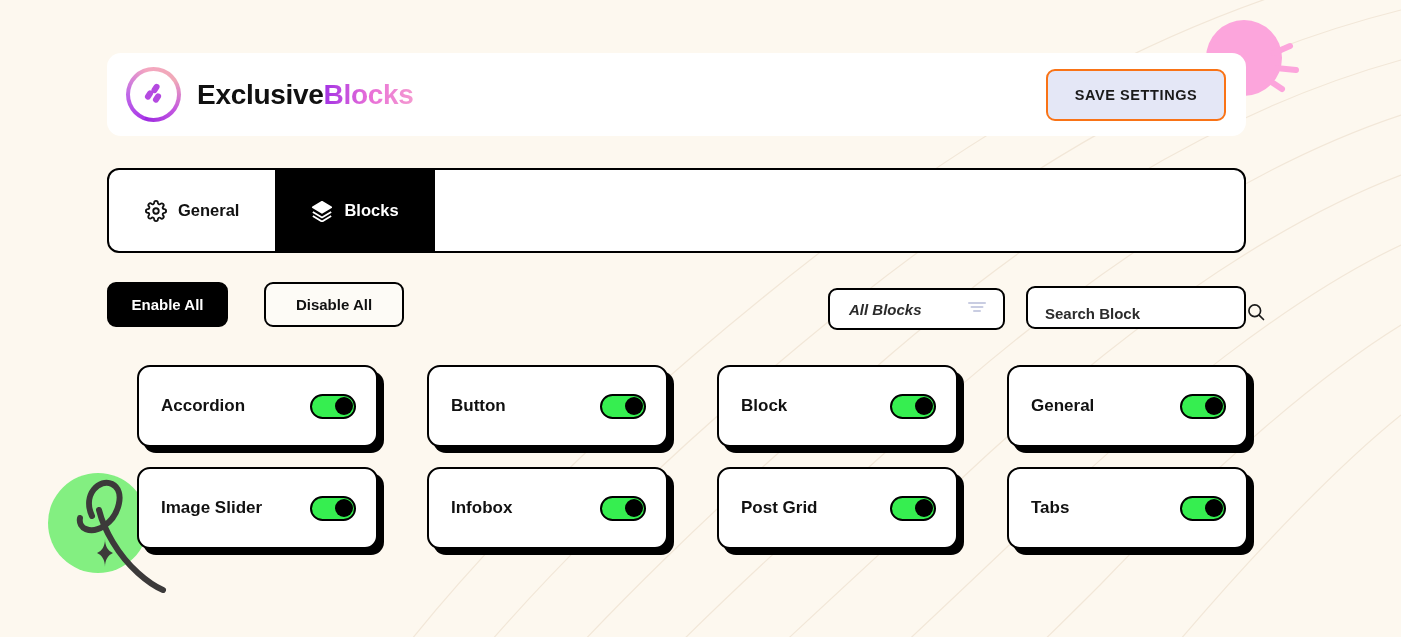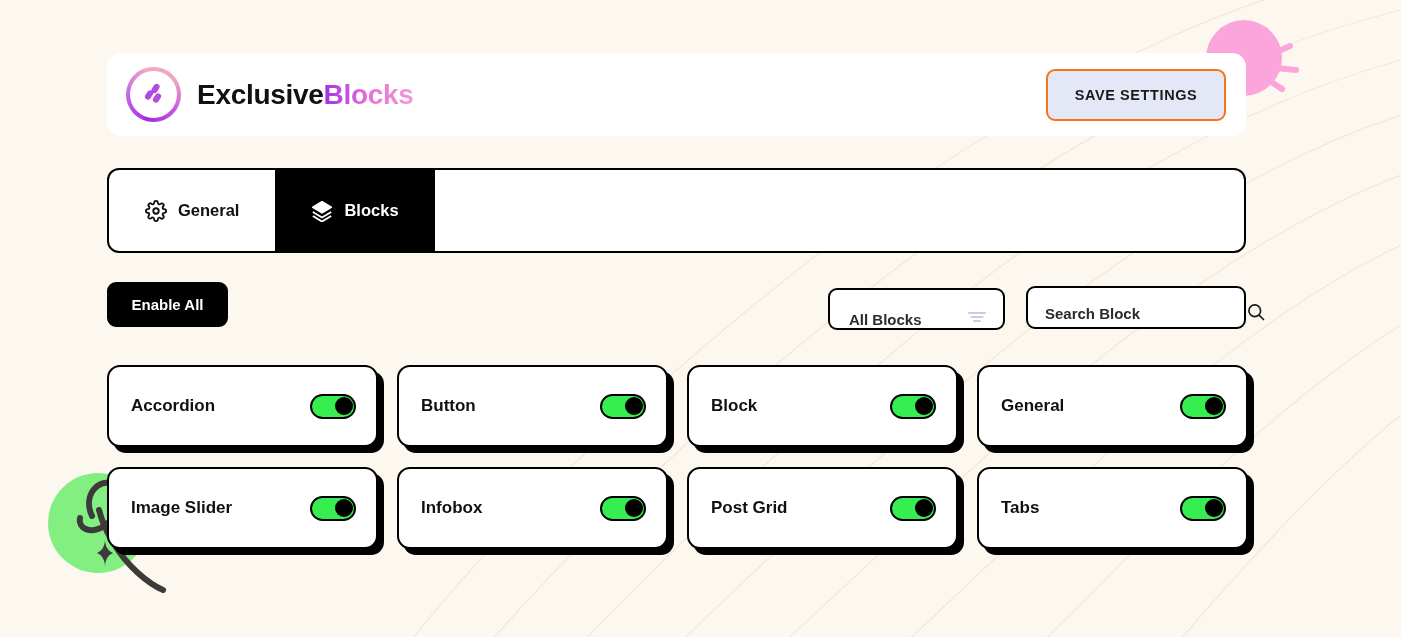--- a/index.html
+++ b/index.html
@@ -215,24 +215,25 @@
   .filter-select {
     position: absolute;
     left: 721px;
     top: 6px;
     width: 177px;
     height: 42px;
     background: #ffffff;
     border: 2.5px solid #000;
     border-radius: 9px;
     display: flex;
-    align-items: flex-end;
+    align-items: center;
     justify-content: space-between;
     padding: 0 16px 0 19px;
     cursor: pointer;
+    font-style: italic;
   }
   .filter-select .label {
     font-size: 15px;
     font-weight: 700;
     color: #2b2b2b;
   }
 
   .search-box {
     position: absolute;
     left: 919px;
@@ -276,20 +277,21 @@
     height: 82px;
     background: #ffffff;
     border: 2.5px solid #000;
     border-radius: 13px;
     box-shadow: 6px 6px 0 0 #000;
     display: flex;
     align-items: center;
     justify-content: space-between;
     padding: 0 20px 0 22px;
     cursor: pointer;
+    margin-left: 30px;
   }
 
   .block-name {
     font-size: 17px;
     font-weight: 700;
     color: #111;
   }
 
   .toggle {
     width: 46px;
@@ -385,20 +387,21 @@
           <polyline points="2 13 12 19 22 13"></polyline>
           <polyline points="2 17.5 12 23.5 22 17.5"></polyline>
         </svg>
       </span>
       <span>Blocks</span>
     </div>
   </div>
 
   <div class="toolbar">
     <button class="btn-hard btn-enable">Enable All</button>
+    <button class="btn-hard btn-disable">Disable All</button>
 
     <div class="filter-select">
       <span class="label">All Blocks</span>
       <span>
         <svg width="20" height="14" viewBox="0 0 20 14">
           <g stroke="#c9cde2" stroke-width="2" stroke-linecap="round">
             <line x1="2" y1="3" x2="18" y2="3"></line>
             <line x1="4.5" y1="7" x2="15.5" y2="7"></line>
             <line x1="7" y1="11" x2="13" y2="11"></line>
           </g>

